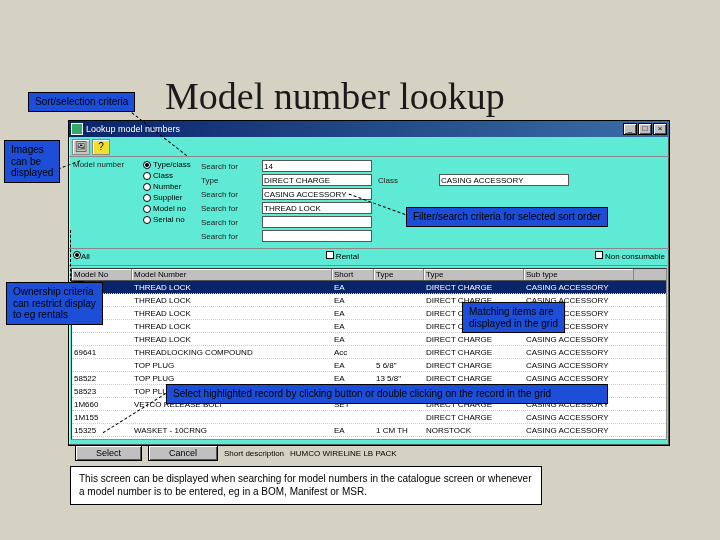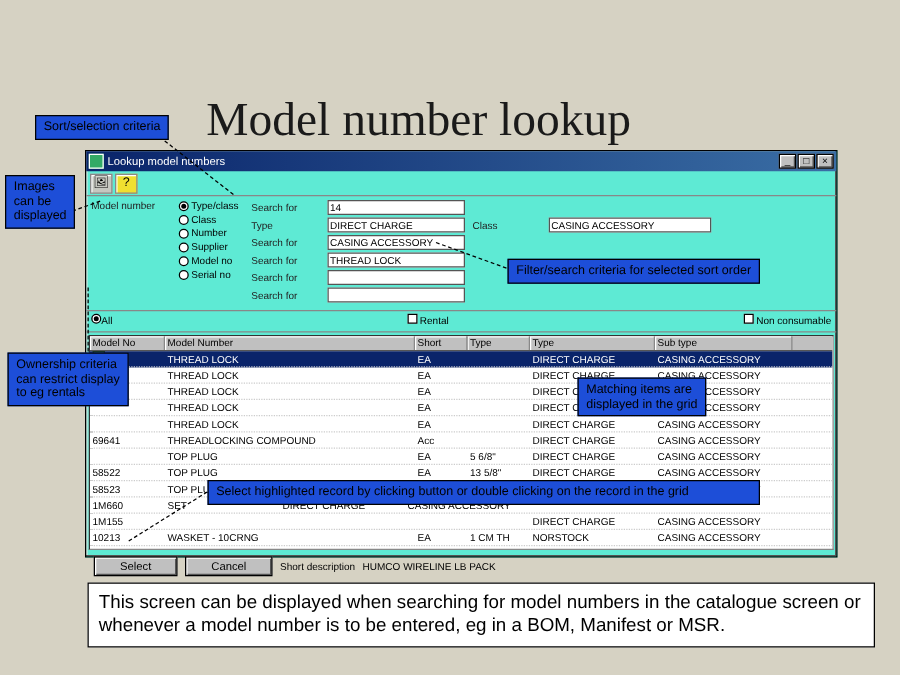--- a/index.html
+++ b/index.html
@@ -116,23 +116,23 @@
   .row .c1{width:60px;} .row .c2{width:200px;} .row .c3{width:42px;}
   .row .c4{width:50px;} .row .c5{width:100px;} .row .c6{width:130px;}
   .row.sel { background:#0a246a; color:#fff;}
   .summary { padding: 3px 6px; font-size: 8px; display:flex; gap:6px; align-items:center;}
   .btn {
     background:#c0c0c0; border:1px solid #000;
     box-shadow: inset 1px 1px 0 #fff, inset -1px -1px 0 #555;
     padding: 2px 20px; font-size:9px;
   }
   .footer-note {
-    position:absolute; left:70px; top:466px; width:630px;
+    position:absolute; left:70px; top:466px; width:472px;
     background:#fff; border:1px solid #000; padding:6px 8px;
-    font-size:15px; line-height:1.25;
+    font-size:10px; line-height:1.25;
   }
   .gridimg { width:10px;height:10px;background:#359a47;border:1px solid #000;display:inline-block;}
 </style>
 </head>
 <body>
 
 <div class="slide-title">Model number lookup</div>
 
 <div class="callout" style="left:28px; top:92px;">Sort/selection criteria</div>
 <div class="callout" style="left:4px; top:140px; white-space:pre;">Images
@@ -300,35 +300,36 @@
         <div class="row">
           <span class="c1">58523</span>
           <span class="c2">TOP PLUG</span>
           <span class="c3">EA</span>
           <span class="c4"></span>
           <span class="c5">DIRECT CHARGE</span>
           <span class="c6">CASING ACCESSORY</span>
         </div>
         <div class="row">
           <span class="c1">1M660</span>
+          <span class="c2">VETCO RELEASE BOLT</span>
           <span class="c3">SET</span>
           <span class="c4"></span>
           <span class="c5">DIRECT CHARGE</span>
           <span class="c6">CASING ACCESSORY</span>
         </div>
         <div class="row">
           <span class="c1">1M155</span>
           <span class="c2"></span>
           <span class="c3"></span>
           <span class="c4"></span>
           <span class="c5">DIRECT CHARGE</span>
           <span class="c6">CASING ACCESSORY</span>
         </div>
         <div class="row">
-          <span class="c1">10213</span>
+          <span class="c1">15325</span>
           <span class="c2">WASKET - 10CRNG</span>
           <span class="c3">EA</span>
           <span class="c4">1 CM TH</span>
           <span class="c5">NORSTOCK</span>
           <span class="c6">CASING ACCESSORY</span>
         </div>
       </div>
   </div>
   <div class="summary">
     <button class="btn">Select</button>

